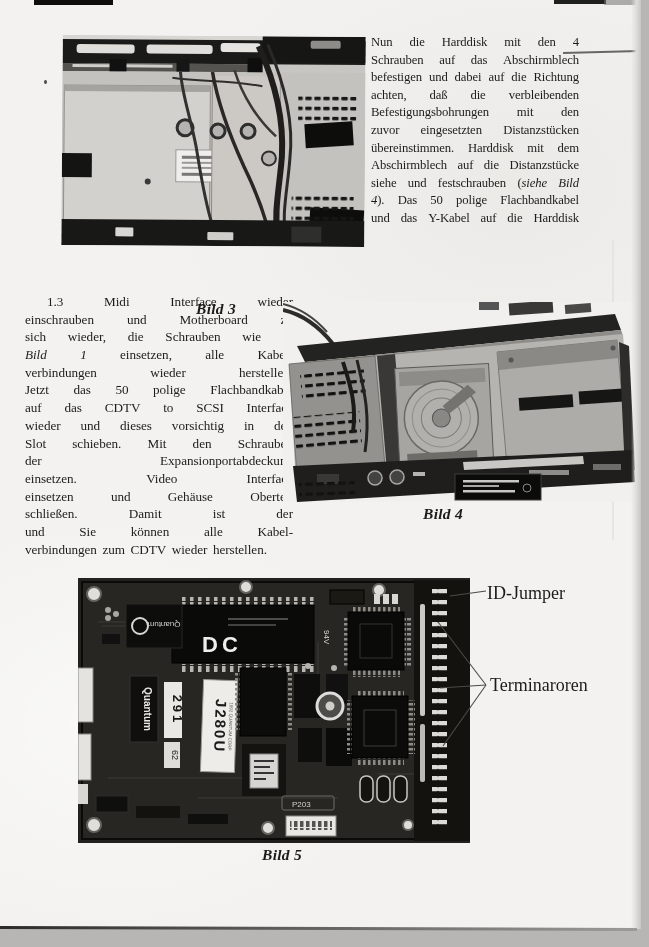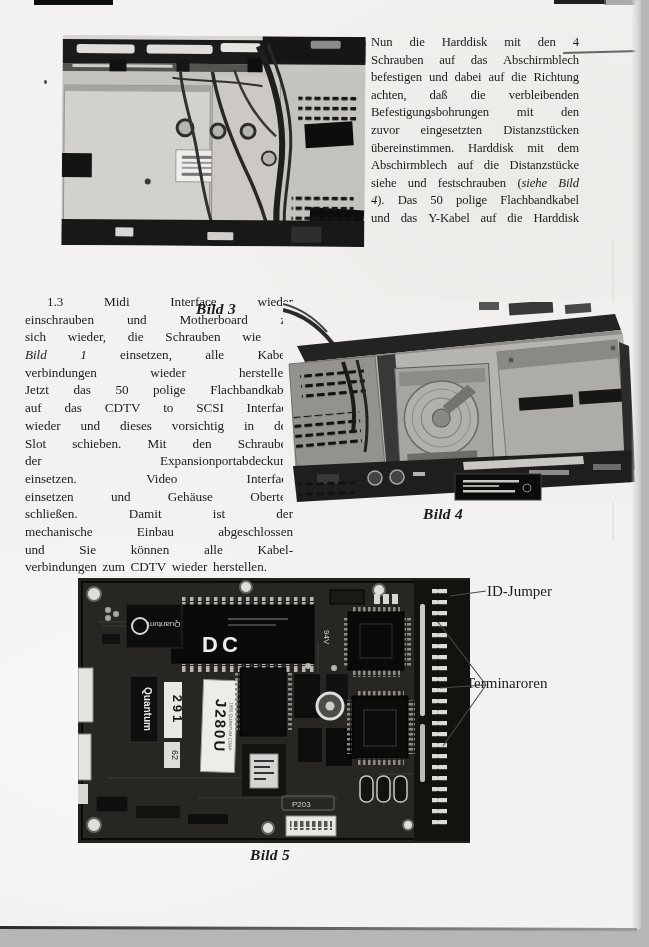--- a/index.html
+++ b/index.html
@@ -38,34 +38,34 @@
   .photo-bild3{left:62px;top:36px;width:303px;height:210px;transform:rotate(.4deg);}
   .photo-bild4{left:283px;top:302px;width:357px;height:200px;}
   .photo-bild5{left:78px;top:578px;width:392px;height:265px;}
 
   .caption{
     position:absolute;font-weight:bold;font-style:italic;
     font-size:15.5px;color:#1c1b19;letter-spacing:.3px;white-space:nowrap;
   }
   .cap3{left:196px;top:256px;margin-top:44px;}
   .cap4{left:399px;top:505px;margin-left:24px;}
-  .cap5{left:250px;top:846px;}
+  .cap5{left:262px;top:846px;}
 
   .textcol{position:absolute;}
   .col-right{left:371px;top:34px;width:208px;font-size:12.7px;letter-spacing:-0.12px;}
   .col-left{left:25px;top:293px;width:268px;font-size:13.2px;letter-spacing:-0.05px;}
   .tline{display:flex;justify-content:space-between;height:17.6px;line-height:17.6px;white-space:nowrap;}
   .col-left .tline{height:17.7px;line-height:17.7px;}
   .col-left .tline:first-child{padding-left:22px;}
   .tline.noj{justify-content:flex-start;gap:.42em;}
   .bi{font-weight:normal;font-style:italic;}
 
-  .anno-label{position:absolute;font-size:15px;color:#1c1b19;white-space:nowrap;}
+  .anno-label{position:absolute;font-size:18px;color:#1c1b19;white-space:nowrap;}
   .lbl-idjumper{left:487px;top:583px;}
-  .lbl-terminatoren{left:466px;top:675px;}
+  .lbl-terminatoren{left:490px;top:675px;}
   .leader-overlay{position:absolute;left:420px;top:578px;width:160px;height:200px;}
 </style>
 </head>
 <body>
 
 <div class="paper">
 
   <div class="artifact bar-topleft"></div>
   <div class="artifact line-topright"></div>
   <div class="artifact smudge-topright"></div>
@@ -296,25 +296,20 @@
         <span>einsetzen</span>
         <span>und</span>
         <span>Gehäuse</span>
         <span>Oberteil</span>
       </div>
       <div class="tline">
         <span>schließen.</span>
         <span>Damit</span>
         <span>ist</span>
         <span>der</span>
-      </div>
-      <div class="tline">
-        <span>mechanische</span>
-        <span>Einbau</span>
-        <span>abgeschlossen</span>
       </div>
       <div class="tline">
         <span>und</span>
         <span>Sie</span>
         <span>können</span>
         <span>alle</span>
         <span>Kabel-</span>
       </div>
       <div class="tline noj">
         <span>verbindungen</span>

